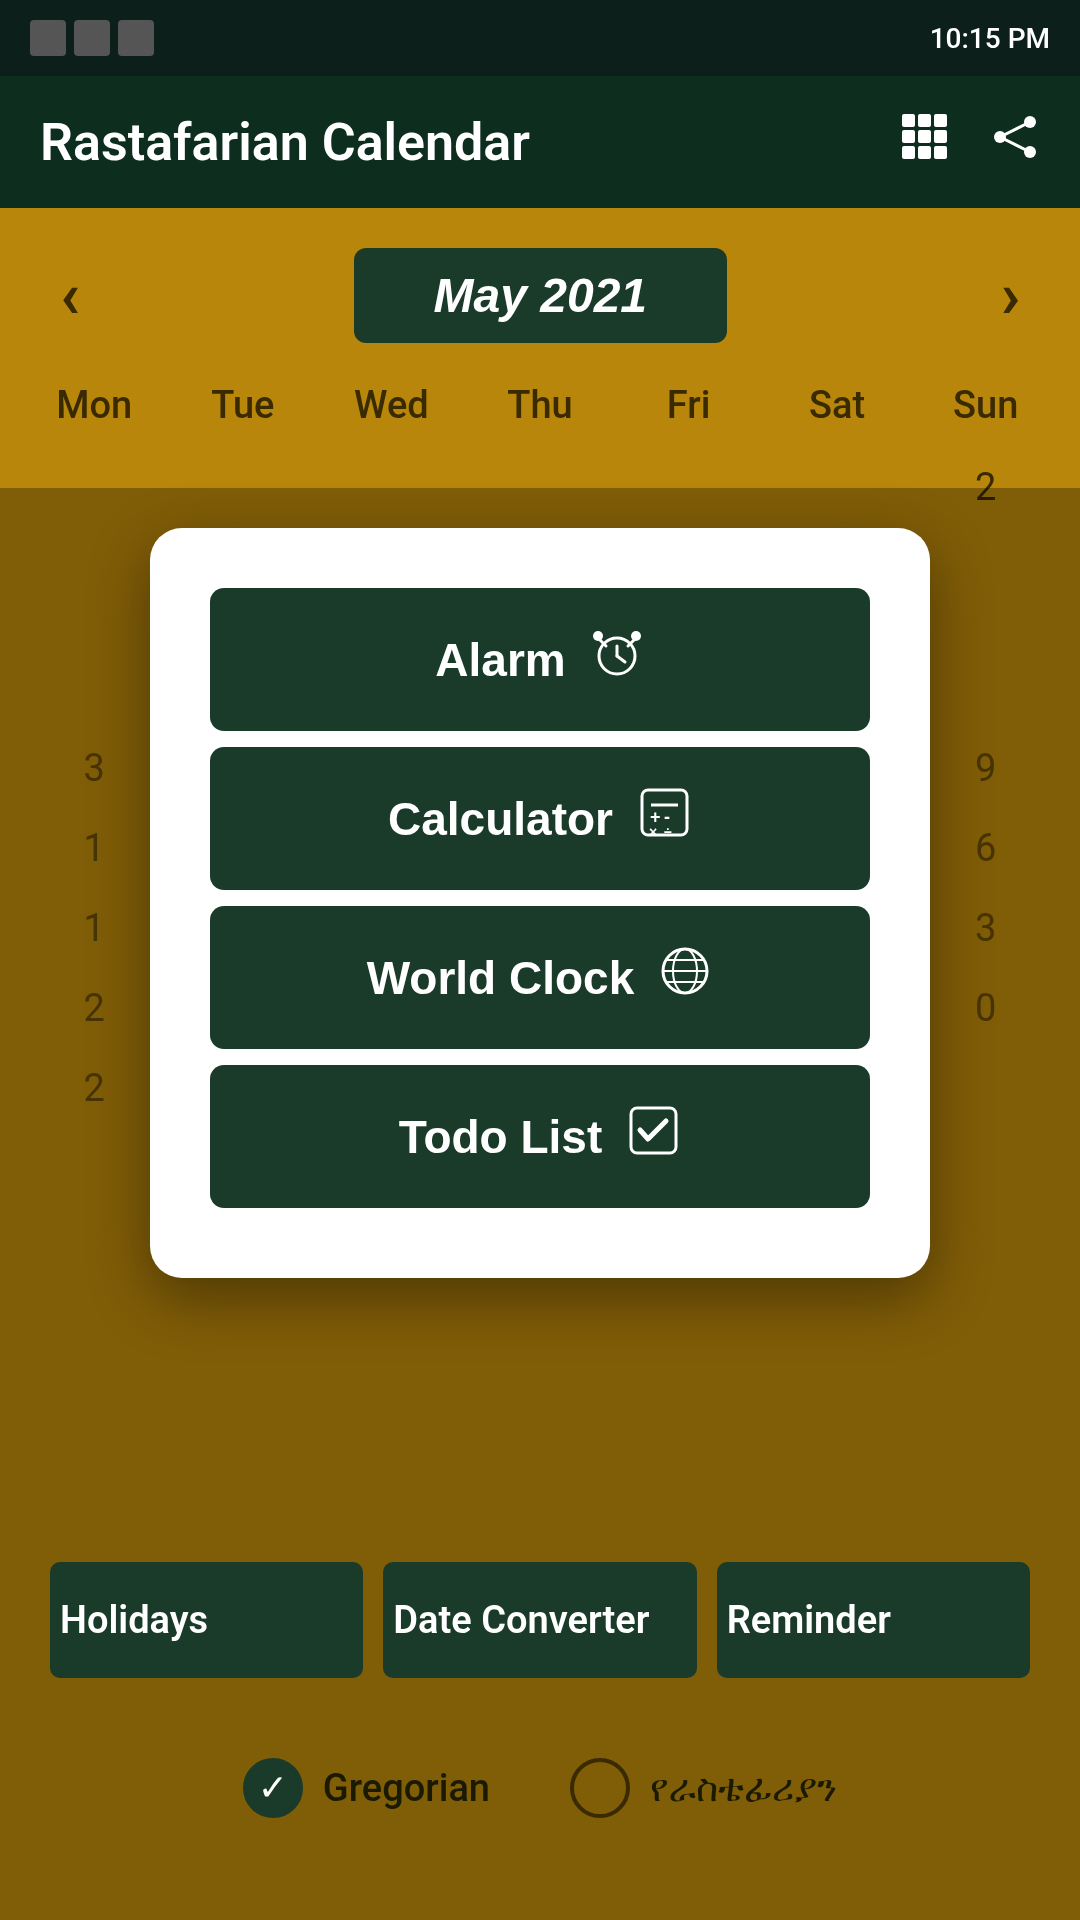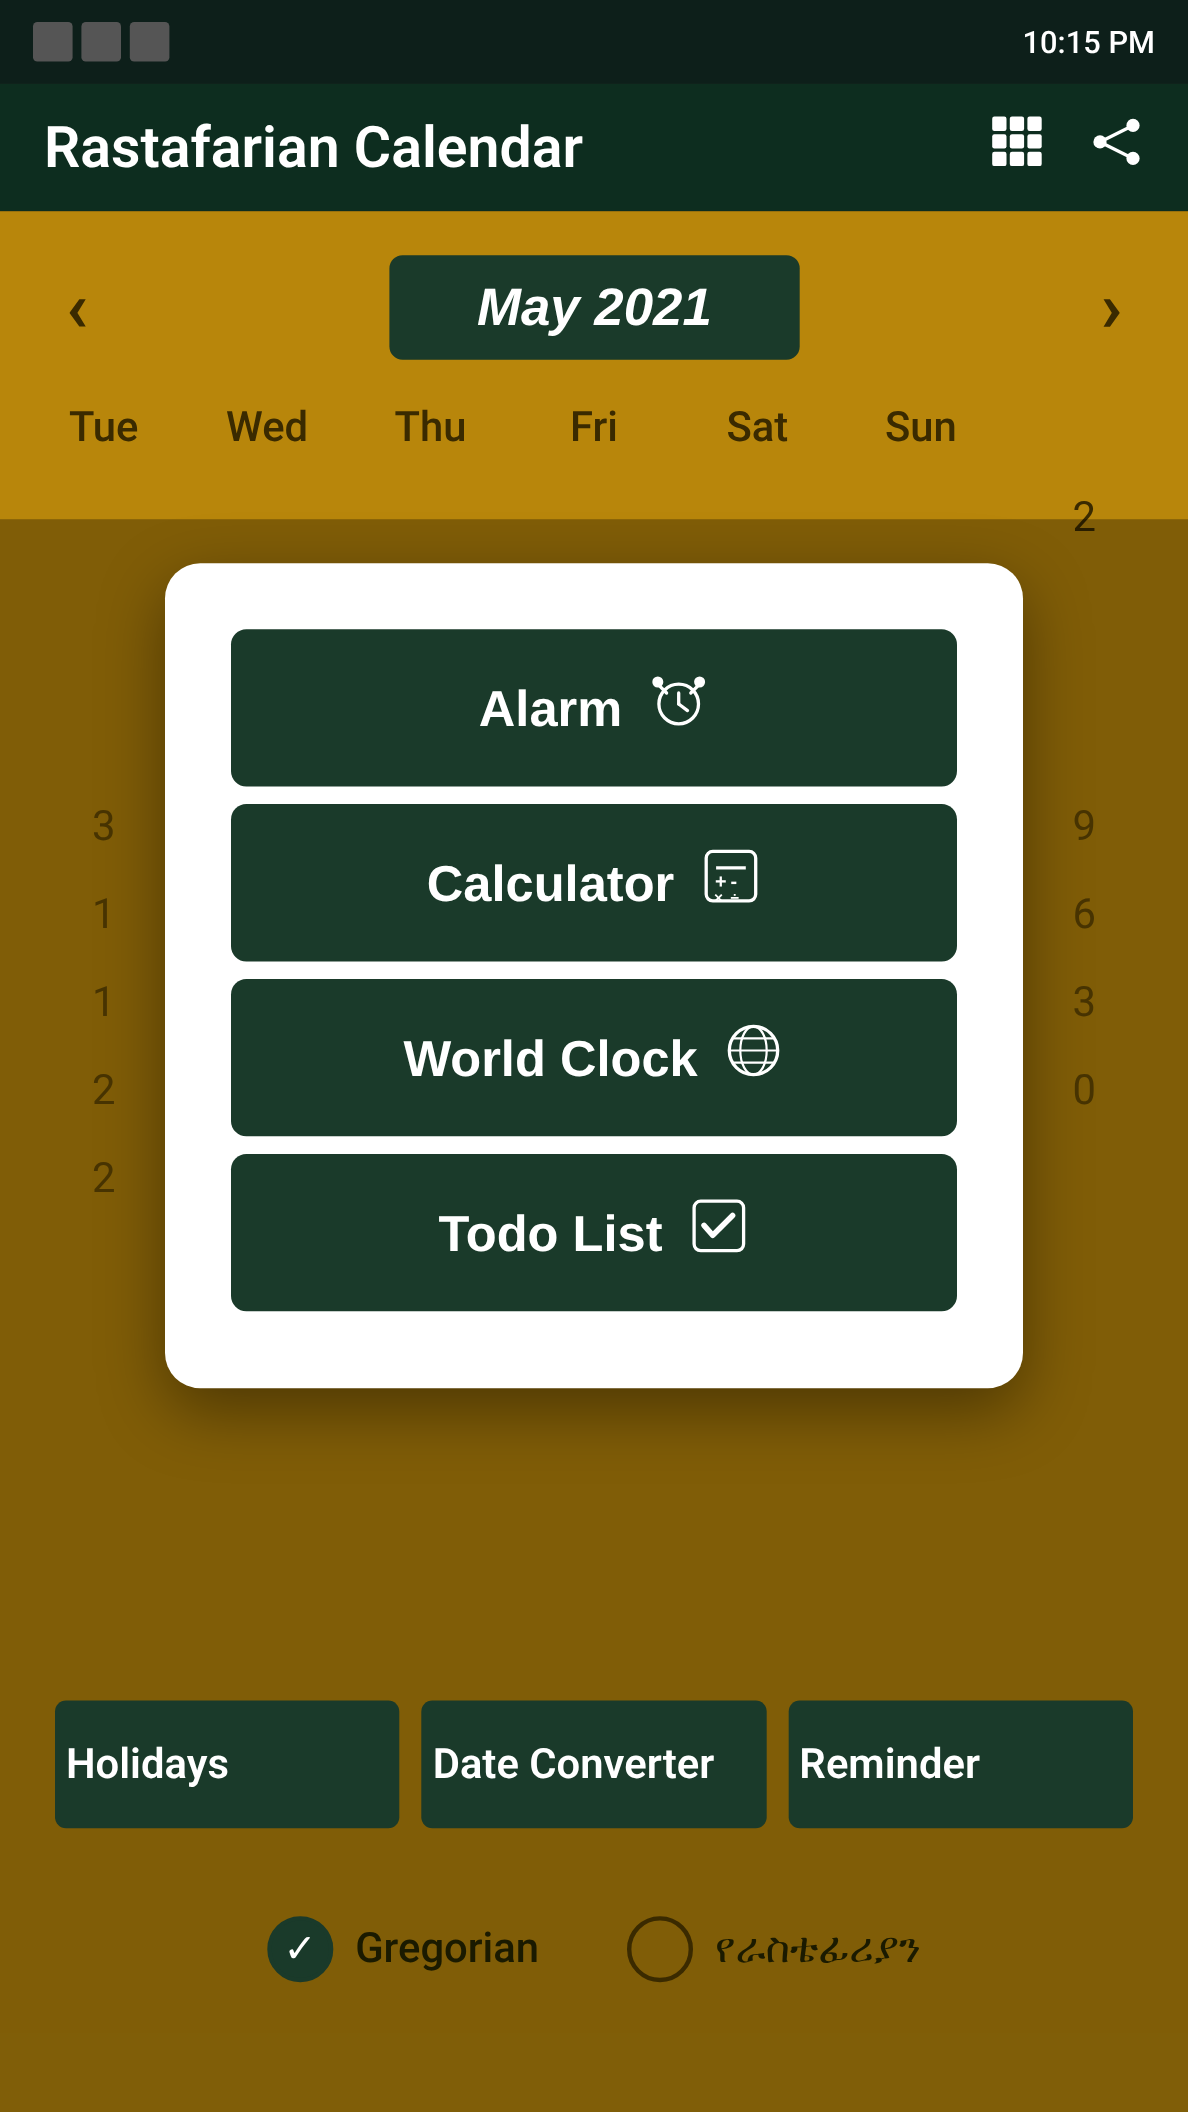--- a/index.html
+++ b/index.html
@@ -38,21 +38,21 @@
       width: 36px;
       height: 36px;
       background: #555;
       border-radius: 4px;
       display: inline-block;
     }
 
     
     .app-bar {
       width: 100%;
-      height: 116px;
+      height: 132px;
       background: #0d2d1f;
       display: flex;
       align-items: center;
       justify-content: space-between;
       padding: 0 40px;
     }
     .app-bar-title {
       color: #ffffff;
       font-size: 52px;
       font-weight: 600;
@@ -284,20 +284,21 @@
 
 <div class="calendar-bg">
 
   <div class="month-nav">
     <span class="nav-arrow">‹</span>
     <button class="month-btn">May 2021</button>
     <span class="nav-arrow">›</span>
   </div>
 
   <div class="day-headers">
+    <span class="day-header">Mon</span>
     <span class="day-header">Tue</span>
     <span class="day-header">Wed</span>
     <span class="day-header">Thu</span>
     <span class="day-header">Fri</span>
     <span class="day-header">Sat</span>
     <span class="day-header">Sun</span>
   </div>
 
   <div class="calendar-numbers-row">
     <span class="cal-num"></span>

